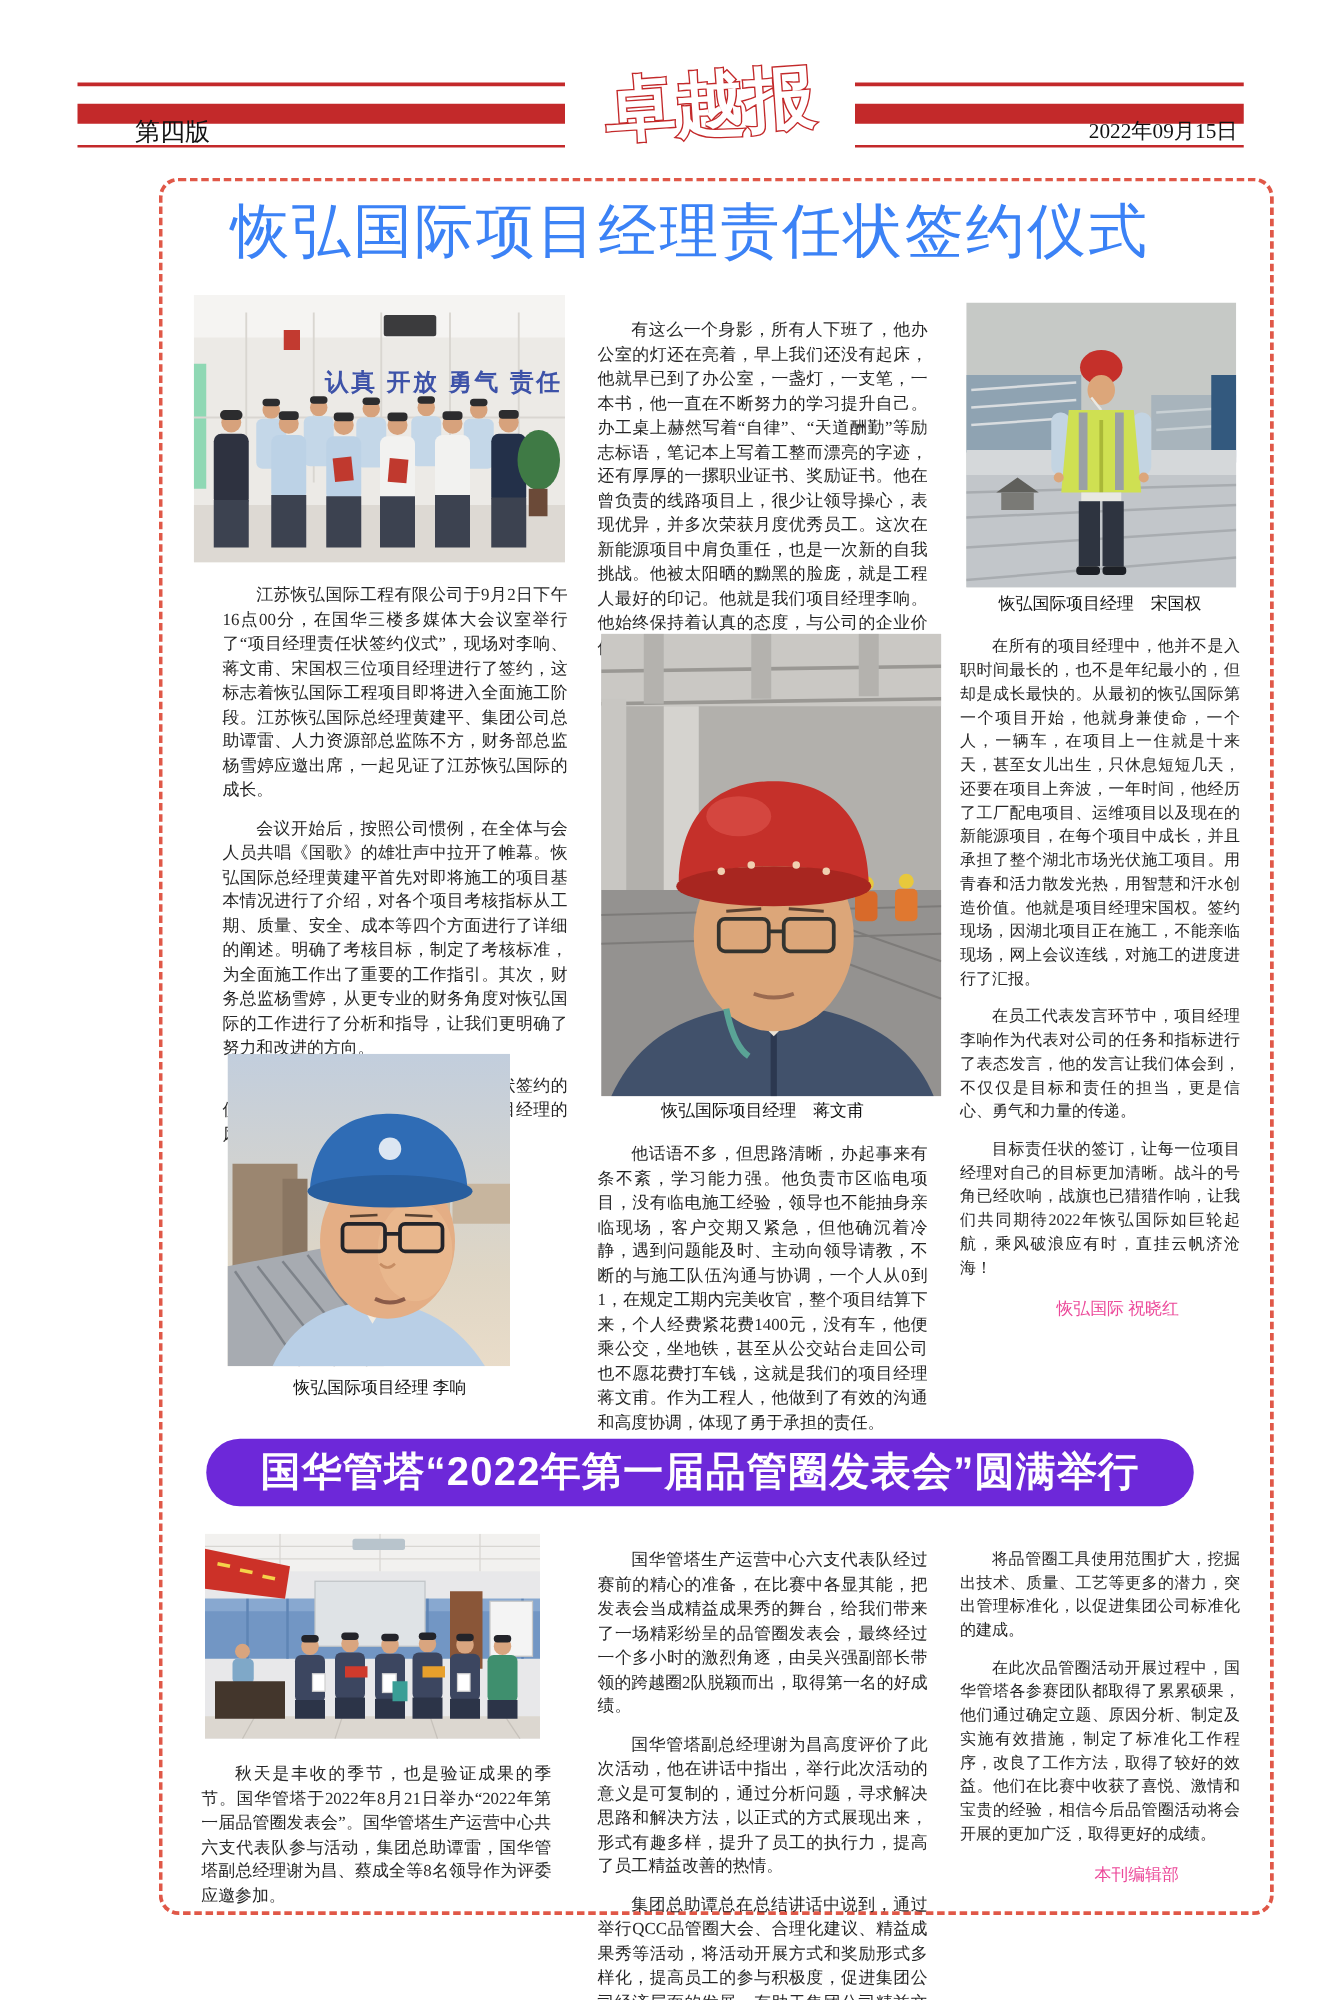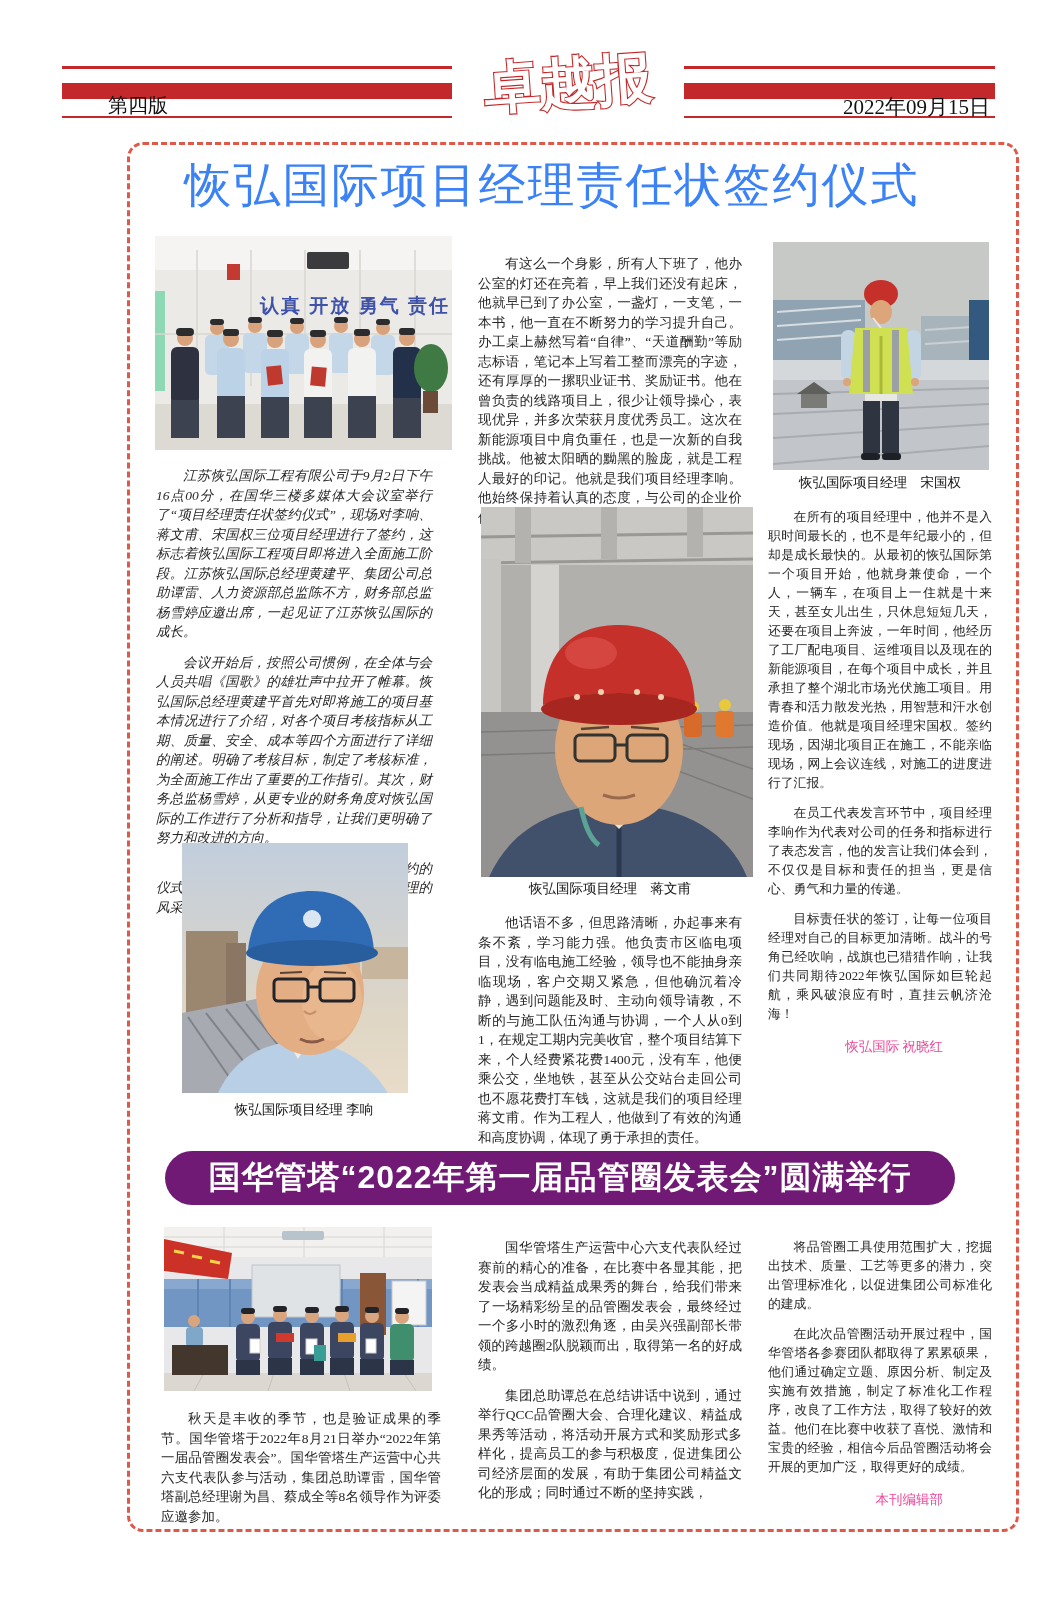--- a/index.html
+++ b/index.html
@@ -8,49 +8,49 @@
   .abs{position:absolute;}
 
   
   .rule-thin-top{left:62px;top:66px;width:933px;height:3px;background:#c3292a;}
   .rule-thick{left:62px;top:83px;width:933px;height:16px;background:#c3292a;}
   .rule-thin-bot{left:62px;top:116px;width:933px;height:2px;background:#c3292a;}
   .masthead-box{left:452px;top:40px;width:232px;height:86px;background:#fff;z-index:2;
                 display:flex;align-items:center;justify-content:center;}
   .edition{left:108px;top:92px;font-size:20px;font-weight:normal;color:#111;
            font-family:"Liberation Sans",sans-serif;}
-  .pubdate{right:67px;top:93px;font-size:21px;color:#111;}
+  .pubdate{right:67px;top:93px;font-size:17px;color:#111;}
 
   
   .frame{left:127px;top:142px;width:886px;height:1384px;border:3px dashed #e05848;border-radius:16px;}
 
   
   .a1-title{left:109px;top:154px;width:886px;text-align:center;font-size:47px;font-weight:400;
             color:#3b82f6;font-family:"Liberation Sans",sans-serif;letter-spacing:2px;white-space:nowrap;}
   p.body{margin:11px;font-size:13.5px;line-height:19.5px;text-align:justify;text-indent:2em;color:#262626;}
   .narrow p.body{font-size:12.8px;line-height:19px;}
   .cap{font-size:13.5px;text-align:center;color:#111;margin:0;}
   .sig{margin:14px 0 0 0;font-size:13.5px;text-align:right;padding-right:60px;color:#ec4899;}
   figure{margin:0;}
   figure svg{display:block;}
 
   #a1c1-photo{left:155px;top:236px;width:347px;}
-  #a1c1-text{left:145px;top:455px;width:298px;font-style:italic;}
+  #a1c1-text{left:167px;top:455px;width:298px;}
   #a1c1-photo2{left:182px;top:843px;width:226px;}
   #a1c1-cap2{left:155px;top:1101px;width:298px;}
   #a1c2-text1{left:467px;top:243px;width:286px;}
   #a1c2-photo{left:481px;top:507px;width:272px;}
   #a1c2-cap{left:467px;top:880px;width:286px;}
   #a1c2-text2{left:467px;top:902px;width:286px;}
   #a1c3-photo{left:773px;top:242px;width:216px;}
   #a1c3-cap{left:757px;top:474px;width:246px;}
   #a1c3-text{left:757px;top:497px;width:246px;}
 
   
-  .a2-banner{left:165px;top:1151px;width:790px;height:54px;background:#701a75;border-radius:28px;
+  .a2-banner{left:165px;top:1151px;width:790px;height:54px;background:#6d28d9;border-radius:28px;
              display:flex;align-items:center;justify-content:center;}
   .a2-banner span{color:#fff;font-size:32px;font-weight:900;font-family:"Liberation Sans",sans-serif;
                   letter-spacing:1px;white-space:nowrap;}
   #a2c1-photo{left:164px;top:1227px;width:268px;}
   #a2c1-text{left:150px;top:1398px;width:302px;}
   #a2c2-text{left:467px;top:1227px;width:286px;}
   #a2c3-text{left:757px;top:1227px;width:246px;}
 </style>
 </head>
 <body>
@@ -423,20 +423,21 @@
       </g>
     </svg>
   </figure>
 
   <div class="abs" id="a2c1-text">
     <p class="body">秋天是丰收的季节，也是验证成果的季节。国华管塔于2022年8月21日举办“2022年第一届品管圈发表会”。国华管塔生产运营中心共六支代表队参与活动，集团总助谭雷，国华管塔副总经理谢为昌、蔡成全等8名领导作为评委应邀参加。</p>
   </div>
 
   <div class="abs" id="a2c2-text">
     <p class="body">国华管塔生产运营中心六支代表队经过赛前的精心的准备，在比赛中各显其能，把发表会当成精益成果秀的舞台，给我们带来了一场精彩纷呈的品管圈发表会，最终经过一个多小时的激烈角逐，由吴兴强副部长带领的跨越圈2队脱颖而出，取得第一名的好成绩。</p>
+    <p class="body">国华管塔副总经理谢为昌高度评价了此次活动，他在讲话中指出，举行此次活动的意义是可复制的，通过分析问题，寻求解决思路和解决方法，以正式的方式展现出来，形式有趣多样，提升了员工的执行力，提高了员工精益改善的热情。</p>
     <p class="body">集团总助谭总在总结讲话中说到，通过举行QCC品管圈大会、合理化建议、精益成果秀等活动，将活动开展方式和奖励形式多样化，提高员工的参与积极度，促进集团公司经济层面的发展，有助于集团公司精益文化的形成；同时通过不断的坚持实践，</p>
   </div>
 
   <div class="abs narrow" id="a2c3-text">
     <p class="body">将品管圈工具使用范围扩大，挖掘出技术、质量、工艺等更多的潜力，突出管理标准化，以促进集团公司标准化的建成。</p>
     <p class="body">在此次品管圈活动开展过程中，国华管塔各参赛团队都取得了累累硕果，他们通过确定立题、原因分析、制定及实施有效措施，制定了标准化工作程序，改良了工作方法，取得了较好的效益。他们在比赛中收获了喜悦、激情和宝贵的经验，相信今后品管圈活动将会开展的更加广泛，取得更好的成绩。</p>
     <p class="sig">本刊编辑部</p>
   </div>
 
 </div>

